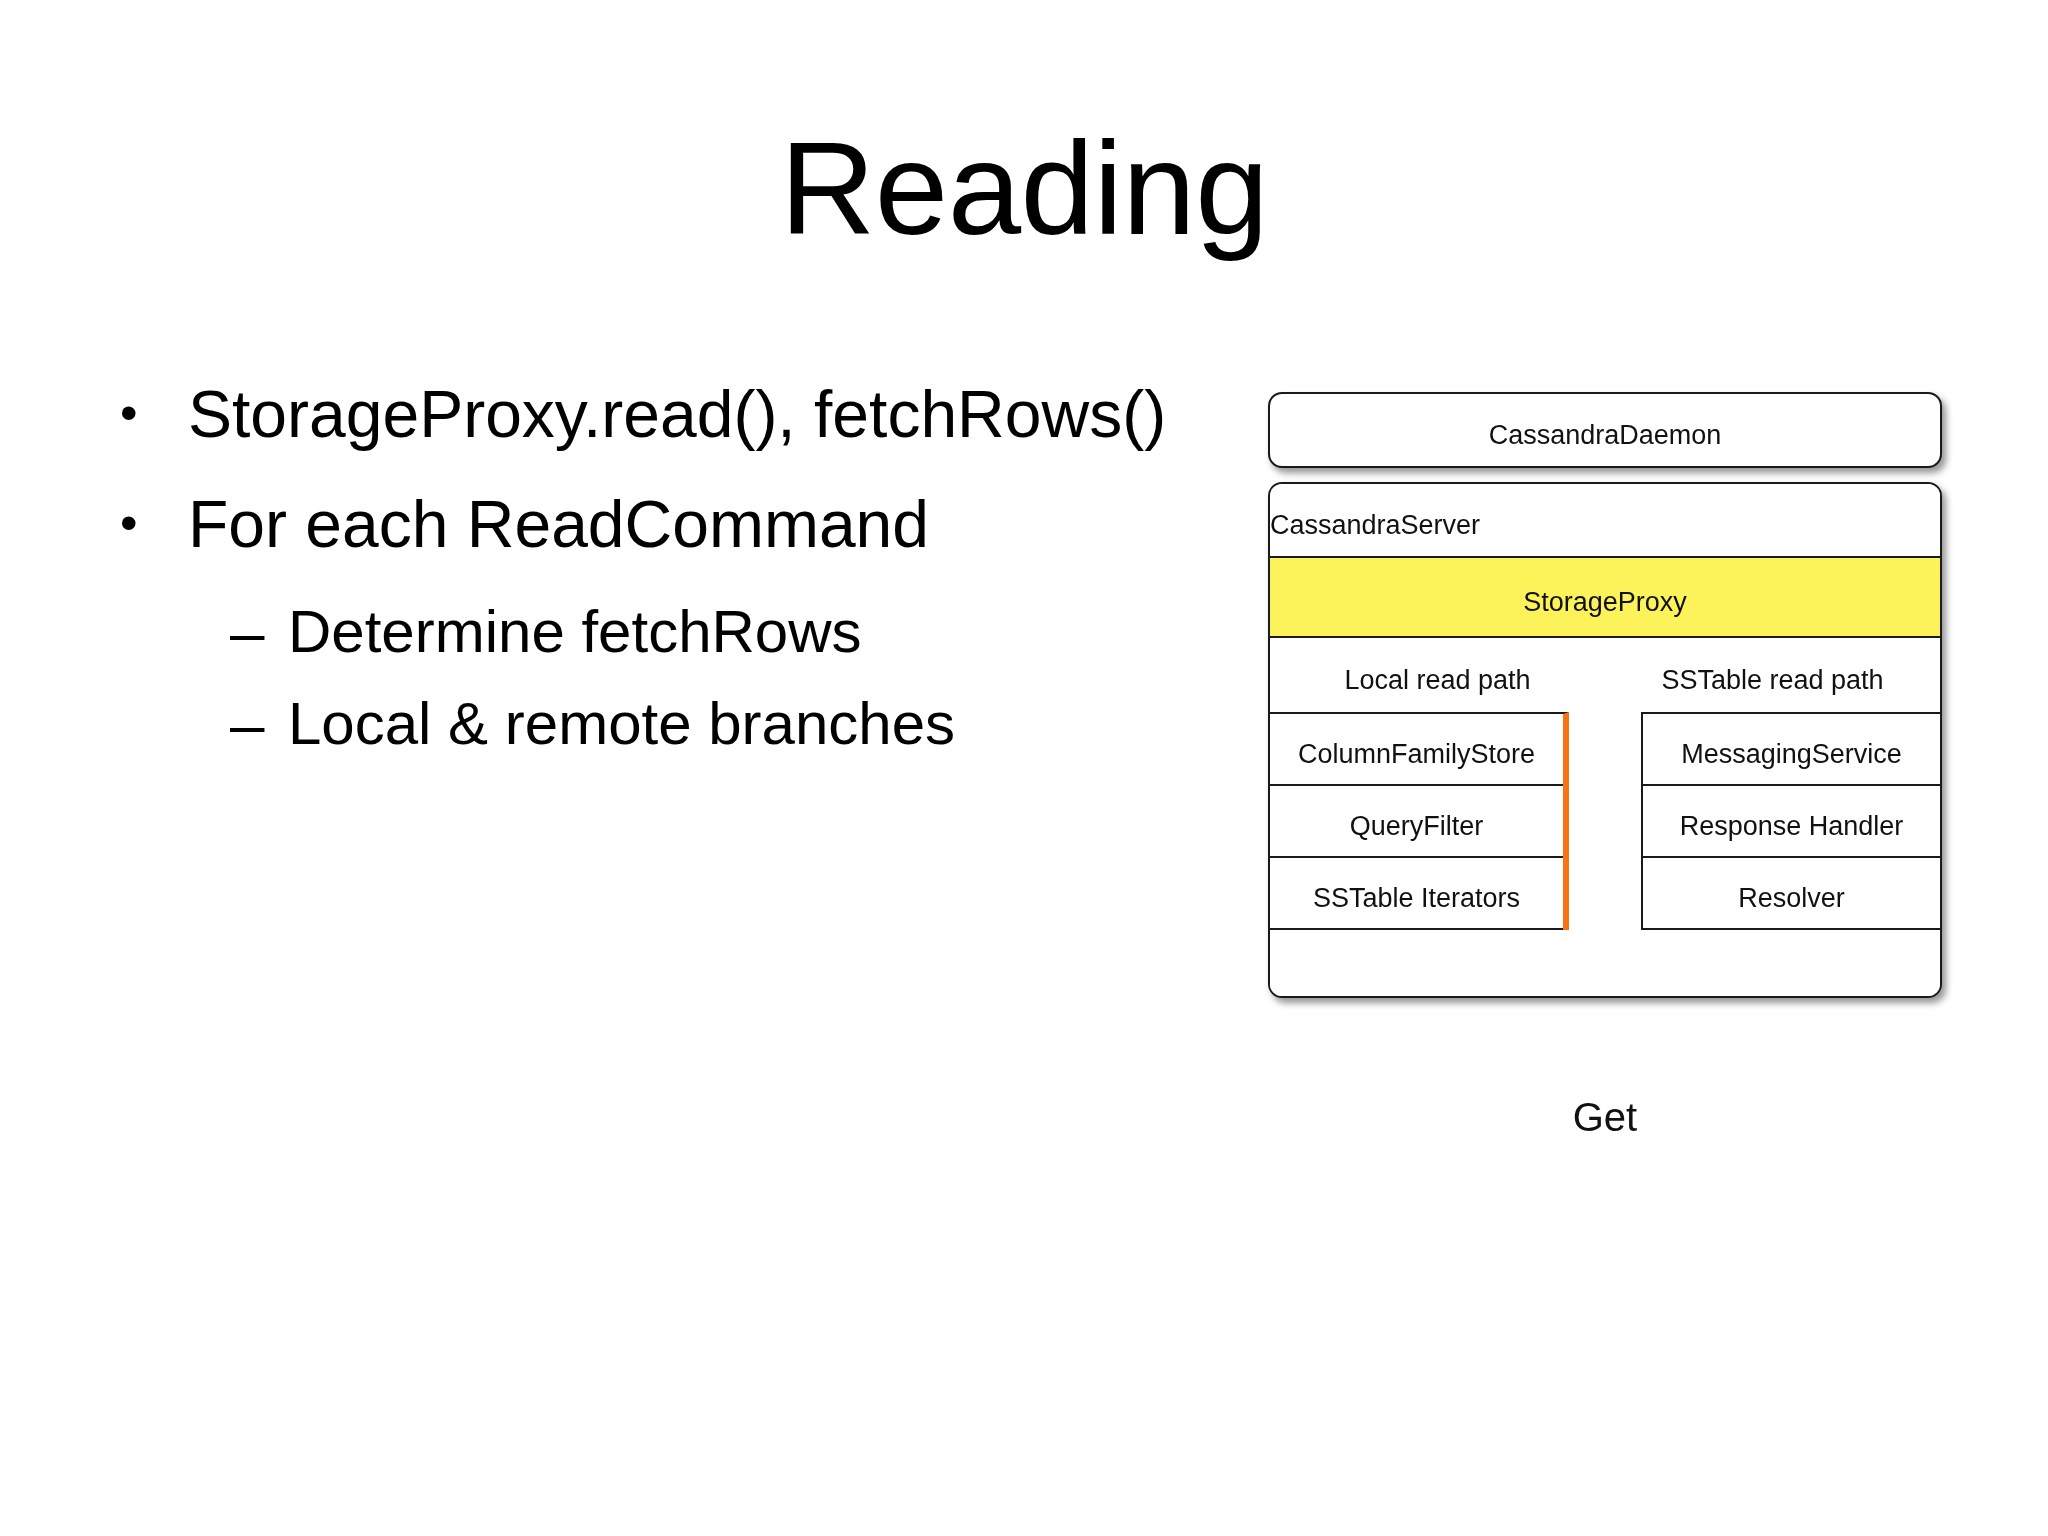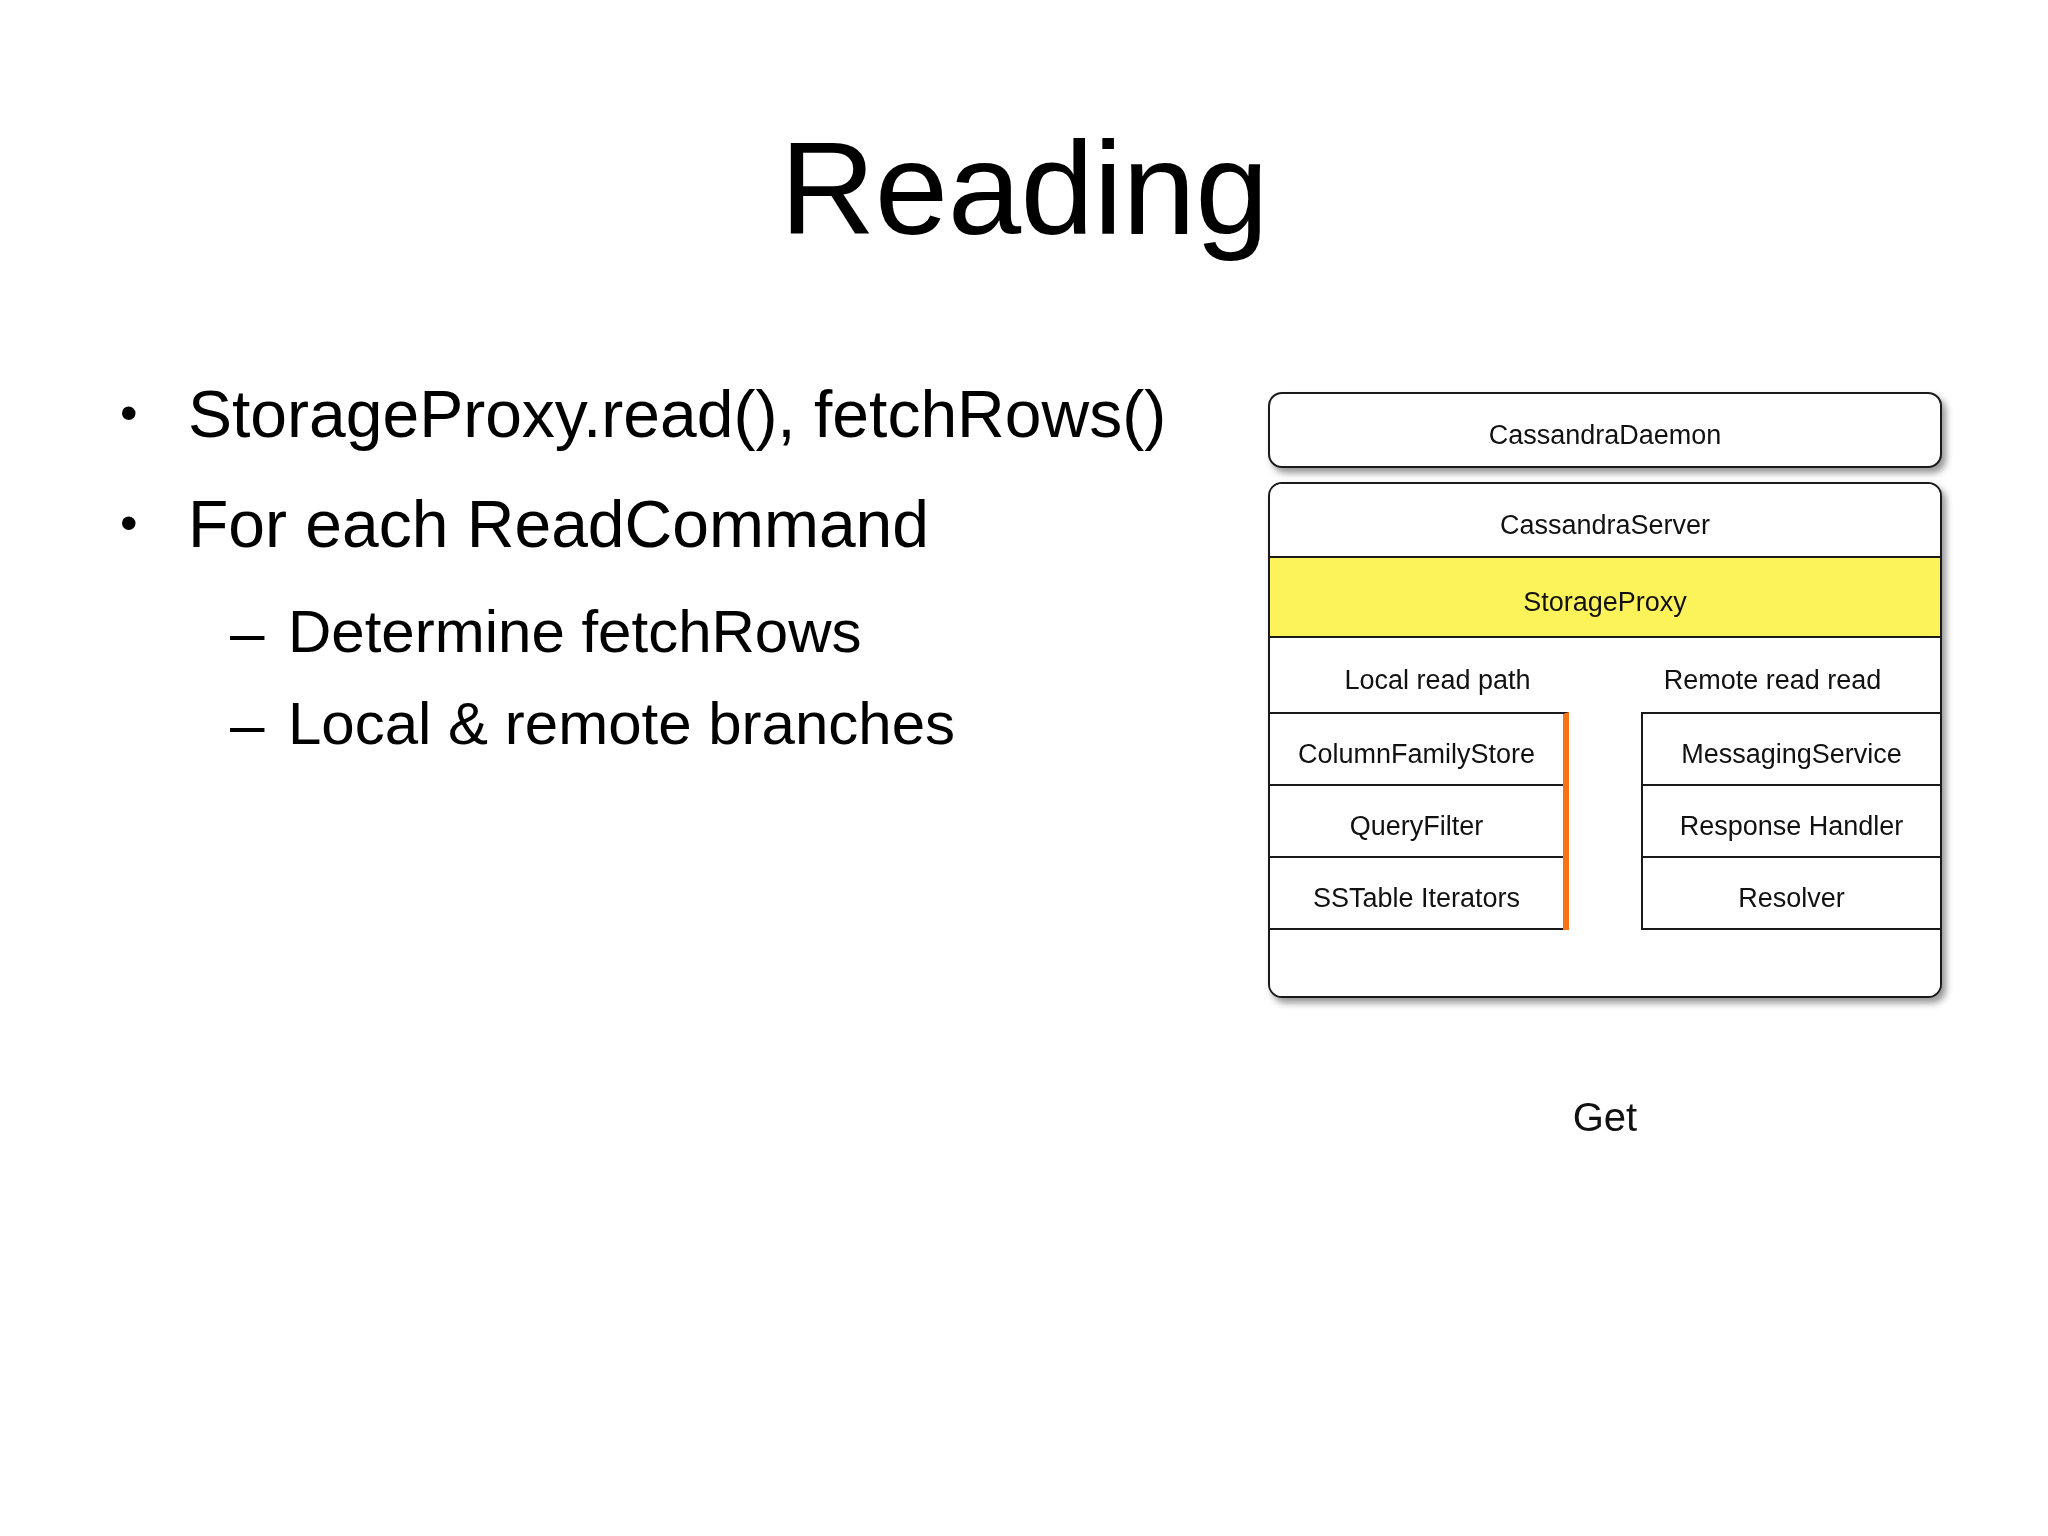--- a/index.html
+++ b/index.html
@@ -99,21 +99,21 @@
     border-radius: 14px;
     background: #ffffff;
     box-shadow: 4px 5px 7px rgba(0,0,0,0.42);
     overflow: hidden;
   }
 
   .server-row {
     height: 72px;
     display: flex;
     align-items: center;
-    justify-content: center;
+    justify-content: flex-start;
     background: #ffffff;
   }
   .proxy-row {
     height: 78px;
     display: flex;
     align-items: center;
     justify-content: center;
     border-top: 2px solid #1a1a1a;
     border-bottom: 2px solid #1a1a1a;
     text-align: center;
@@ -225,21 +225,21 @@
 
     <div class="proxy-row" id="proxy-row" style="background: rgb(252, 243, 90);">
       <span class="box-label">StorageProxy</span>
     </div>
 
     <div class="path-head-row">
       <div class="path-head-cell">
         <span class="box-label">Local read path</span>
       </div>
       <div class="path-head-cell">
-        <span class="box-label">Remote read read</span>
+        <span class="box-label">SSTable read path</span>
       </div>
     </div>
 
     <div class="columns-row">
 
       <div class="col left-col">
         <div class="col-cell">
           <span class="box-label">ColumnFamilyStore</span>
         </div>
         <div class="col-cell">

